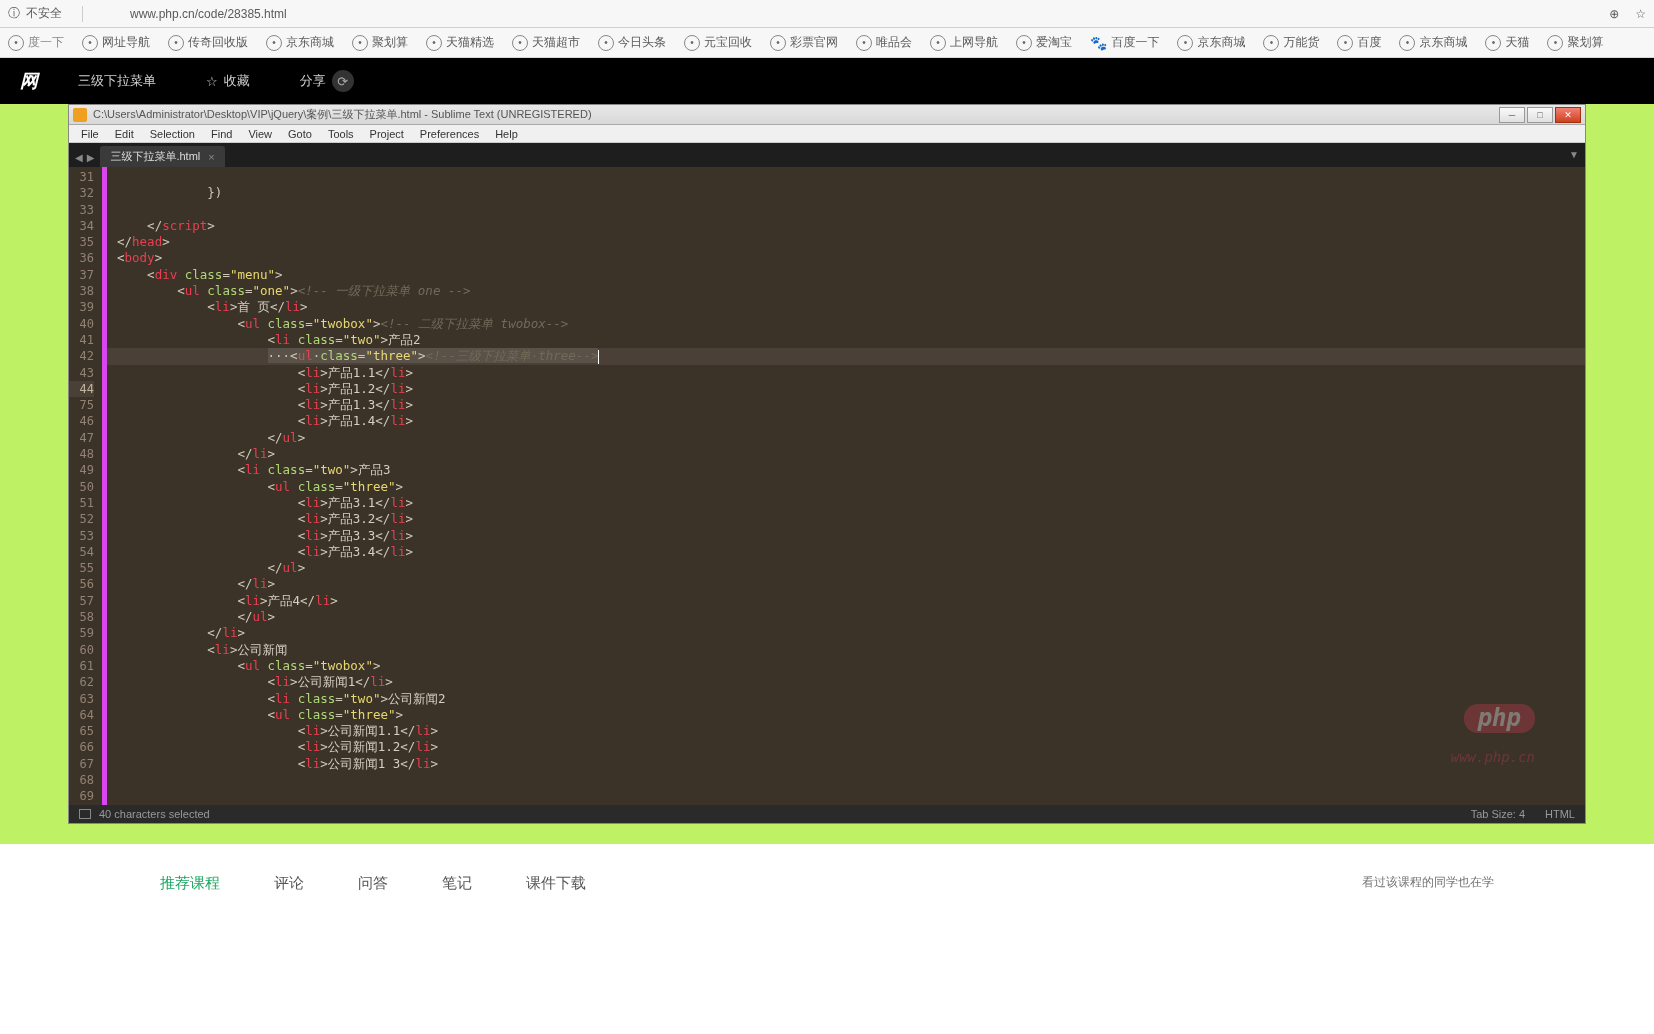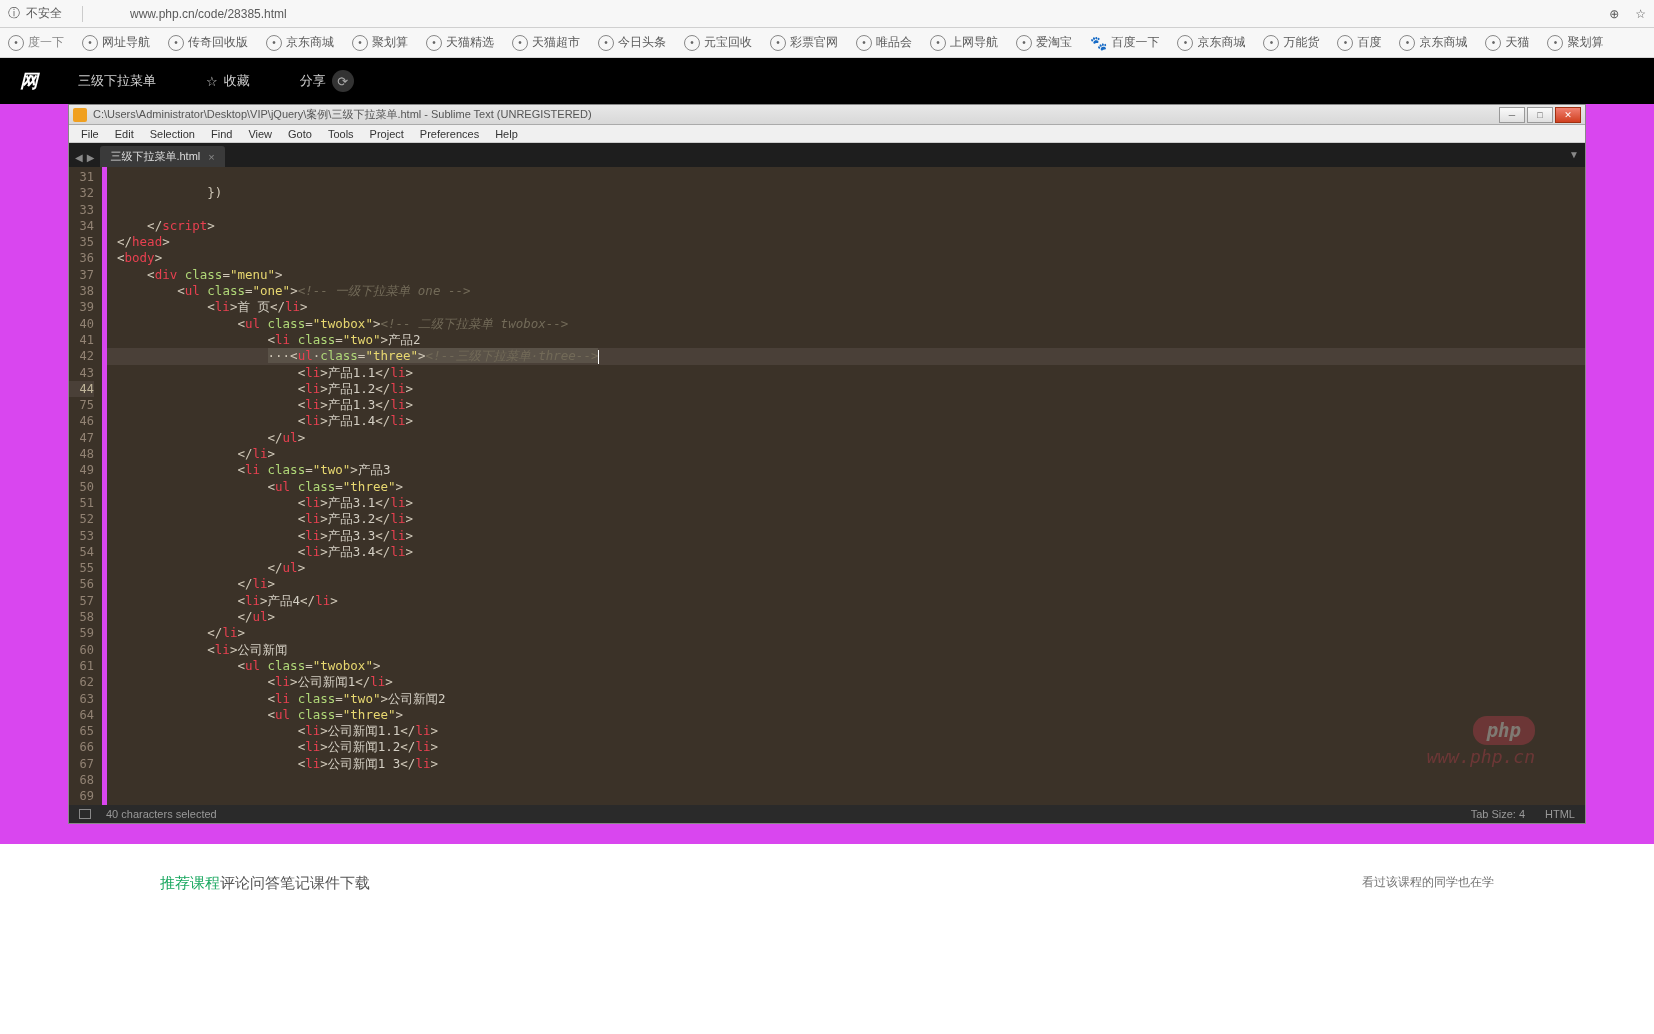--- a/index.html
+++ b/index.html
@@ -19,21 +19,21 @@
 .bookmark-bar .bm.first { color: #888; }
 .bookmark-bar .bm .paw { color: #1e90ff; font-size: 14px; }
 
 
 .site-header { height: 46px; background: #000; display: flex; align-items: center; padding: 0 20px; color: #e0e0e0; font-size: 13px; }
 .site-header .logo { font-weight: bold; font-size: 18px; color: #fff; margin-right: 40px; font-style: italic; }
 .site-header .nav-item { margin-right: 50px; display: flex; align-items: center; gap: 6px; cursor: pointer; color: #d0d0d0; }
 .site-header .share-ico { width: 22px; height: 22px; border-radius: 50%; background: #333; display: flex; align-items: center; justify-content: center; font-size: 13px; color: #aaa; }
 
 
-.content { background: #d946ef; padding: 0 68px 20px 68px; }
+.content { background: #bef264; padding: 0 68px 20px 68px; }
 
 
 .sublime-window { background: #f0f0f0; border: 1px solid #888; }
 .sublime-titlebar { height: 20px; background: linear-gradient(#e8e8e8,#d8d8d8); display: flex; align-items: center; padding: 0 4px; font-size: 11px; color: #555; border-bottom: 1px solid #aaa; }
 .sublime-titlebar .app-ico { width: 14px; height: 14px; background: #f0a020; border-radius: 2px; margin-right: 6px; }
 .sublime-titlebar .title { flex: 1; }
 .sublime-titlebar .win-btns { display: flex; }
 .sublime-titlebar .win-btn { width: 26px; height: 16px; border: 1px solid #999; background: linear-gradient(#fafafa,#e0e0e0); margin-left: 2px; font-size: 9px; display: flex; align-items: center; justify-content: center; cursor: pointer; }
 .sublime-titlebar .win-btn.close { background: linear-gradient(#f08070,#d04020); color: #fff; border-color: #a03010; }
 
@@ -58,32 +58,32 @@
 .tag-bracket { color: #d0c8b8; }
 .tag-name { color: #e84050; }
 .attr-name { color: #b0d878; }
 .attr-eq { color: #d0c8b8; }
 .string { color: #e8d870; }
 .comment { color: #726a58; font-style: italic; }
 .text-c { color: #d4cfc4; }
 .cursor { display: inline-block; width: 1px; height: 14px; background: #fff; vertical-align: middle; }
 
 .watermark { position: absolute; right: 50px; bottom: 40px; text-align: right; opacity: 0.35; pointer-events: none; }
-.watermark .wm-logo { background: #c84050; color: #fff; font-weight: bold; font-size: 19px; padding: 6px 14px; border-radius: 14px; display: inline-block; font-style: italic; }
-.watermark .wm-url { color: #c84050; font-size: 18px; margin-top: 4px; font-style: italic; }
+.watermark .wm-logo { background: #c84050; color: #fff; font-weight: bold; font-size: 24px; padding: 6px 14px; border-radius: 14px; display: inline-block; font-style: italic; }
+.watermark .wm-url { color: #c84050; font-size: 14px; margin-top: 16px; font-style: italic; }
 
 .sublime-statusbar { height: 18px; background: #2a2a2a; color: #999; font-size: 11px; display: flex; align-items: center; padding: 0 10px; }
-.sublime-statusbar .left { display: flex; align-items: center; gap: 15px; }
+.sublime-statusbar .left { display: flex; align-items: center; gap: 8px; }
 .sublime-statusbar .console-ico { width: 12px; height: 10px; border: 1px solid #888; }
 .sublime-statusbar .spacer { flex: 1; }
 .sublime-statusbar .right-item { margin-left: 20px; }
 
 
 .footer-area { background: #fff; padding: 30px 160px 0; display: flex; justify-content: space-between; font-size: 15px; color: #555; }
-.footer-tabs { display: flex; }
+.footer-tabs { display: flex; gap: 54px; }
 .footer-tabs .ftab { cursor: pointer; padding-bottom: 6px; }
 .footer-tabs .ftab.active { color: #1aa860; font-weight: 500; }
 .footer-right { color: #737373; font-size: 12px; }
 </style>
 </head>
 <body>
 
 <div class="browser-bar">
   <div class="insecure">
     <span>ⓘ</span>

